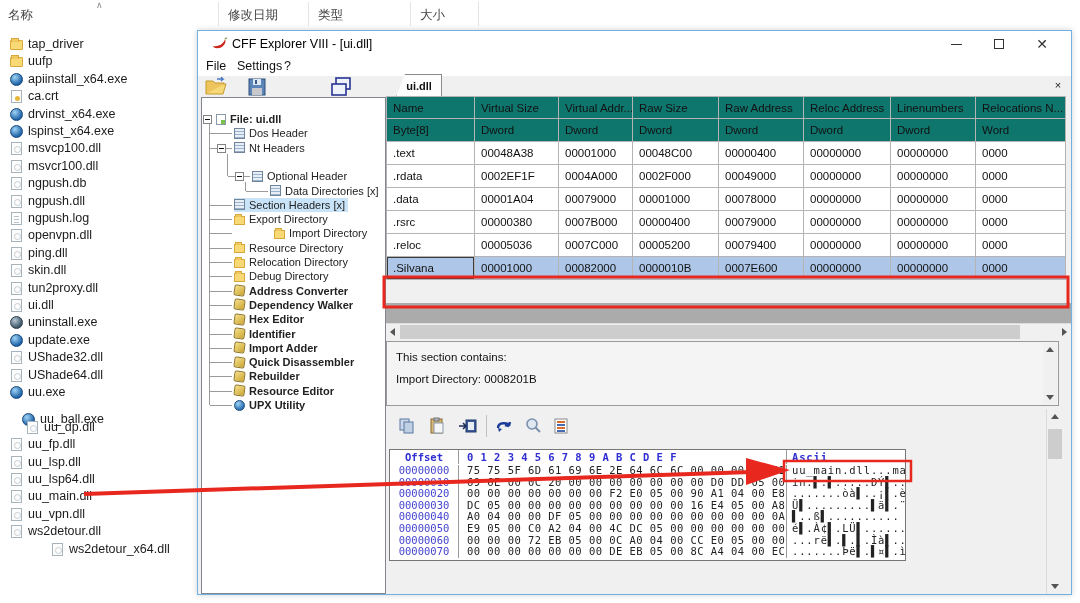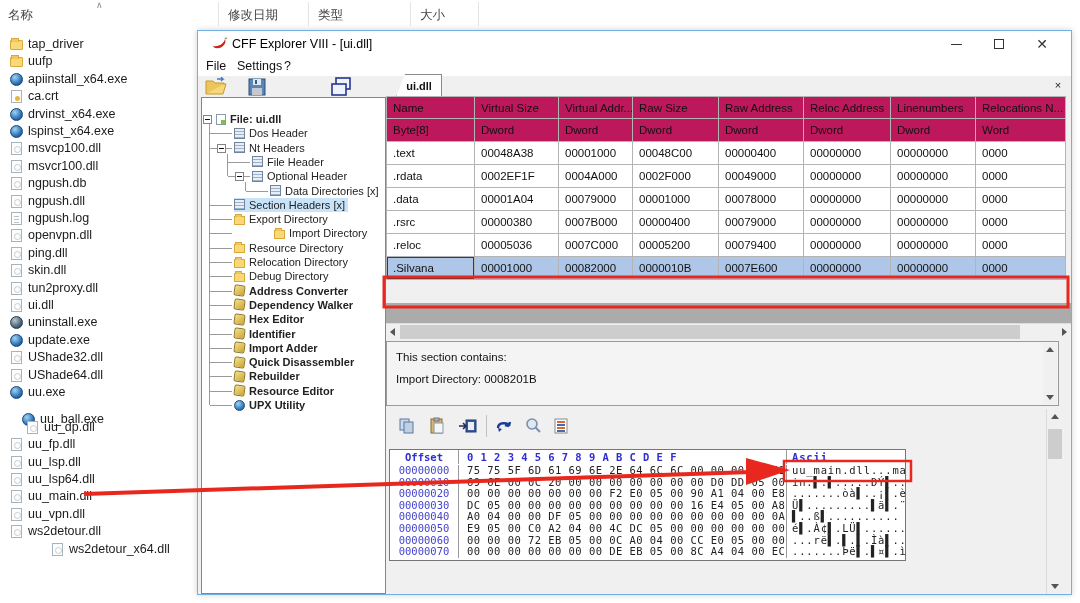--- a/index.html
+++ b/index.html
@@ -64,21 +64,21 @@
   .tic.tool-icon { background:linear-gradient(135deg,#f6e18a,#caa432); border:1px solid #8e7320; transform:rotate(8deg); border-radius:2px; }
   .tic.upx-icon { background:radial-gradient(circle at 35% 30%, #9fd4f5, #2b6fb0 70%); border:1px solid #1d4f80; border-radius:50%; }
 
   
   #rightpane { position:absolute; left:188px; top:65px; width:685px; height:498px; background:#f0f0f0; }
   #secheaders-table { position:absolute; left:0; top:0; }
   .trow { display:flex; }
   .tcell { height:23px; line-height:22px; font-size:11.5px; color:#111; padding-left:6px;
     border-right:1px solid #b4b4b4; border-bottom:1px solid #b4b4b4; overflow:hidden; white-space:nowrap; background:#fff; }
   .trow .tcell:first-child { border-left:1px solid #b4b4b4; }
-  .trow.hdr .tcell, .trow.meta .tcell { background:#be185d; }
+  .trow.hdr .tcell, .trow.meta .tcell { background:#0f766e; }
   .trow.hdr .tcell { border-top:1px solid #b4b4b4; }
   .trow.selrow .tcell { background:#aec7e8; }
   .trow.selrow .tcell.focuscell { box-shadow:inset 0 0 0 1px #3c3c3c; }
   #table-grayfill { position:absolute; left:0; top:207px; width:685px; height:20px; background:#ababab; }
   
   .sb-track { background:#f0f0f0; position:absolute; }
   .sb-thumb { background:#cdcdcd; position:absolute; }
   .arr { position:absolute; width:0; height:0; }
   #hscroll { left:0; top:227px; width:685px; height:16px; border-top:1px solid #dcdcdc; }
   #hscroll .sb-thumb { left:14px; top:1px; width:620px; height:14px; }
@@ -304,27 +304,20 @@
           <span class="tic header-icon"></span>
           <span>Dos Header</span>
         </span>
       </div>
       <div class="ti" style="top: 42.6px;">
         <span class="stub" style="left: 8px; width: 22px;"></span>
         <span class="exp" style="left: 15px;"></span>
         <span class="hlwrap" style="left: 32px;">
           <span class="tic header-icon"></span>
           <span>Nt Headers</span>
-        </span>
-      </div>
-      <div class="ti" style="top: 56.9px;">
-        <span class="stub" style="left: 26px; width: 22px;"></span>
-        <span class="hlwrap" style="left: 50px;">
-          <span class="tic header-icon"></span>
-          <span>File Header</span>
         </span>
       </div>
       <div class="ti" style="top: 71.2px;">
         <span class="stub" style="left: 26px; width: 22px;"></span>
         <span class="exp" style="left: 33px;"></span>
         <span class="hlwrap" style="left: 50px;">
           <span class="tic header-icon"></span>
           <span>Optional Header</span>
         </span>
       </div>

